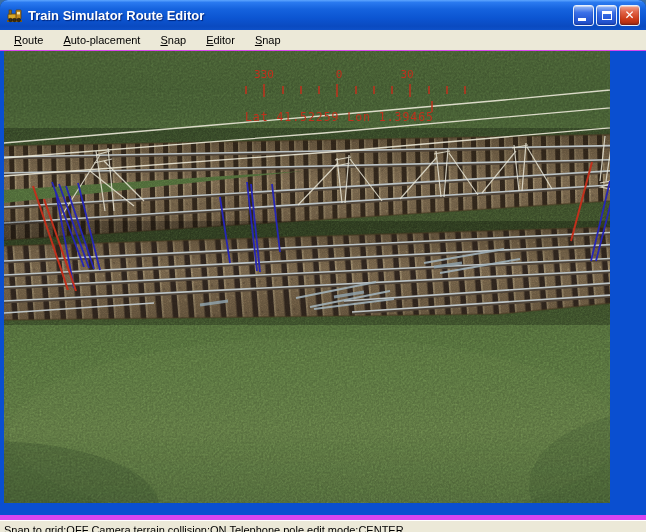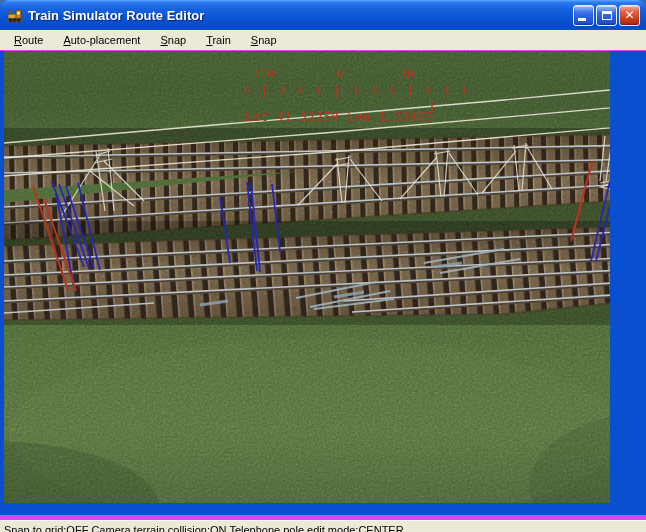--- a/index.html
+++ b/index.html
@@ -95,21 +95,21 @@
       <div class="wbtn close">
           <span class="glyph-close">✕</span>
         </div>
     </div>
   </div>
 
   <div class="menubar">
     <span class="menu-item">Route</span>
     <span class="menu-item">Auto-placement</span>
     <span class="menu-item">Snap</span>
-    <span class="menu-item">Train</span>
+    <span class="menu-item">Editor</span>
     <span class="menu-item">Snap</span>
   </div>
 
   <div class="viewport">
     <svg width="638" height="452" viewBox="0 0 638 452">
       <defs>
         <linearGradient id="gGrad" x1="0" y1="0" x2="0" y2="1">
           <stop offset="0" stop-color="#6a8a4d"></stop>
           <stop offset="0.12" stop-color="#628349"></stop>
           <stop offset="0.22" stop-color="#6d8e4f"></stop>

